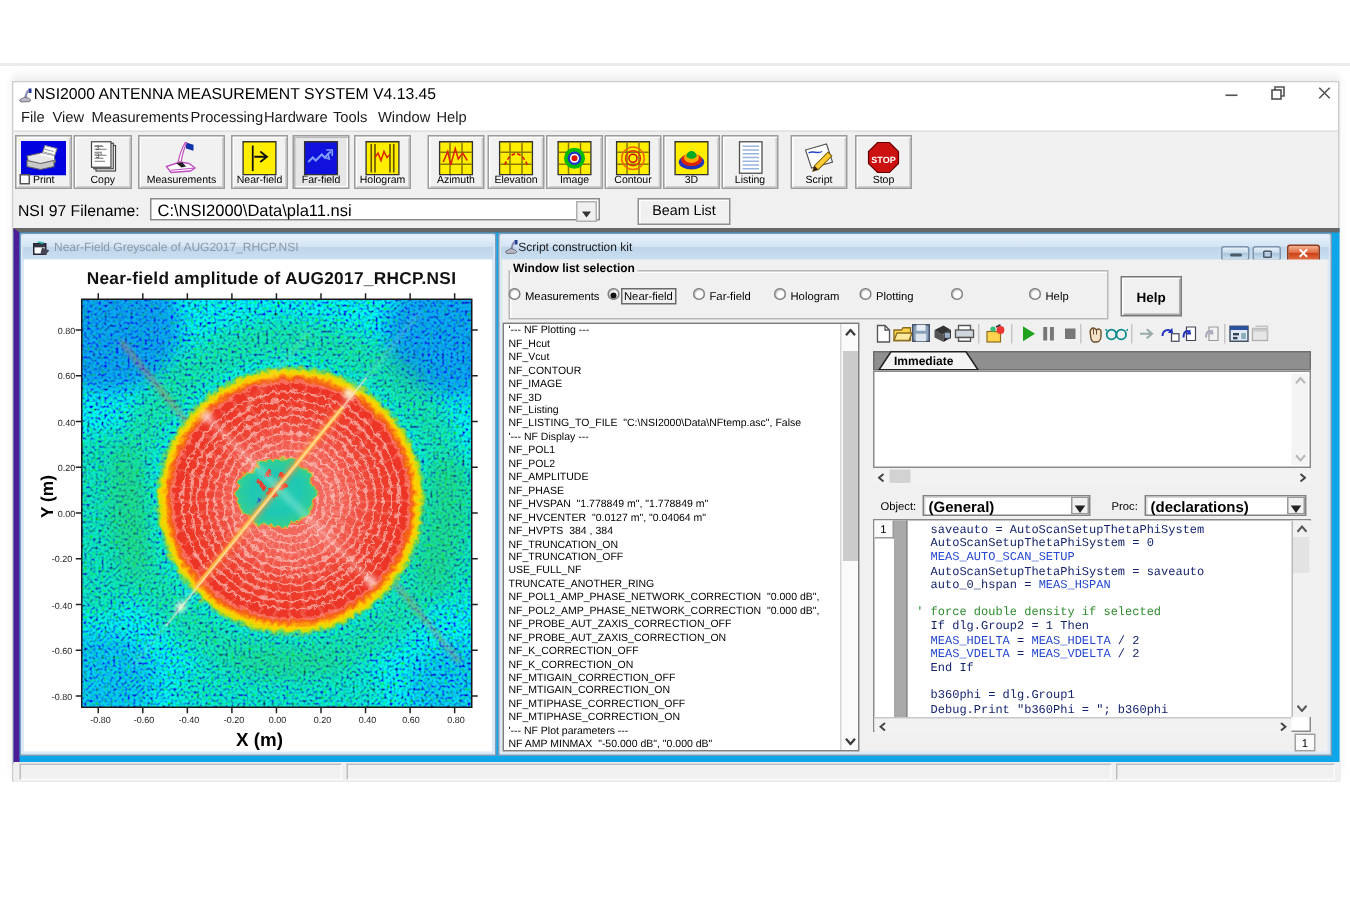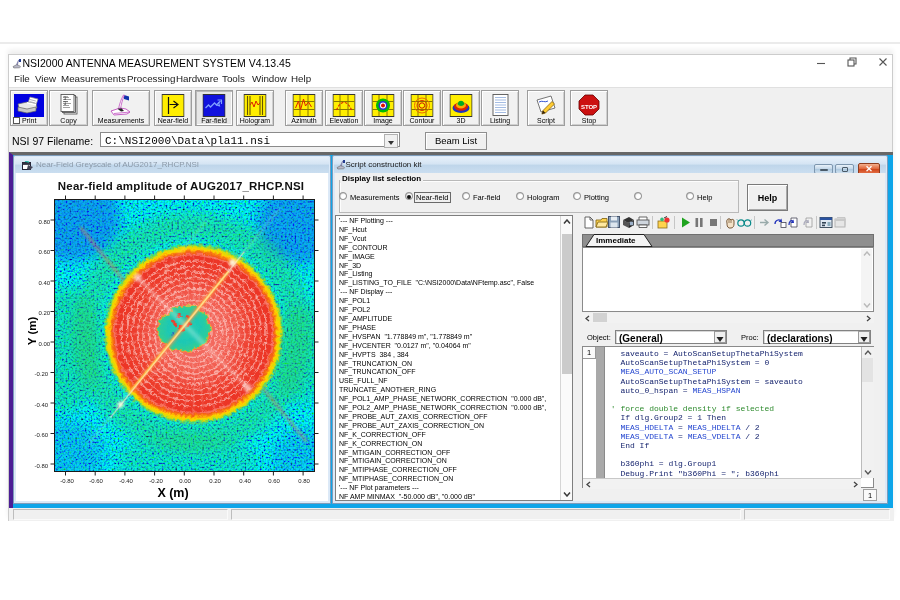--- a/index.html
+++ b/index.html
@@ -14,21 +14,21 @@
 #menubar span{position:absolute;top:4px;}
 
 #toolbar{position:absolute;left:0;top:32px;width:100%;height:43px;background:#f0f0f0;border-top:1px solid #e0e0e0;}
 .tbtn{position:absolute;top:2px;height:36px;background:#f1f1f1;border:1px solid #9d9d9d;
   box-shadow:inset 1px 1px 0 #ffffff,inset -1px -1px 0 #cfcfcf;}
 .tbtn.pressed{background:#e6e6e6;box-shadow:inset 1px 1px 0 #b9b9b9,inset -1px -1px 0 #fdfdfd;}
 .tlabel{position:absolute;left:0;bottom:1px;width:100%;text-align:center;font-size:7px;color:#000;white-space:nowrap;}
 .ticon{position:absolute;top:3px;left:50%;transform:translateX(-50%);}
 
 #filebar{position:absolute;left:0;top:75px;width:100%;height:23px;background:#f0f0f0;}
-#combo{position:absolute;left:91px;top:2px;width:300px;height:15px;background:#fff;border:1px solid #8a8a8a;font-family:Liberation Mono, monospace;}
+#combo{position:absolute;left:91px;top:2px;width:300px;height:15px;background:#fff;border:1px solid #8a8a8a;}
 #combo .txt{position:absolute;left:4px;top:2px;font-size:11px;color:#000;}
 #combo .drop{position:absolute;right:1px;top:1px;width:14px;height:14px;background:#f0f0f0;border:1px solid #b0b0b0;}
 #beamlist{position:absolute;left:416px;top:2px;width:62px;height:18px;background:#f0f0f0;border:1px solid #8f8f8f;
   box-shadow:inset 1px 1px 0 #fff;font-size:9.5px;text-align:center;line-height:16px;color:#000;}
 
 #mdi{position:absolute;left:0px;top:97px;width:884px;height:357px;background:#0ea5e9;
   border-top:3px solid #676767;border-left:4px solid #4c1d95;overflow:hidden;}
 
 .child{position:absolute;background:#dce9f7;border:1px solid #7d9cbb;border-radius:2px 2px 0 0;}
 .ctitle{position:absolute;left:1px;top:1px;right:1px;height:16px;border-radius:2px 2px 0 0;
@@ -425,21 +425,21 @@
       <div class="abs" style="left:481px;top:8px;width:19px;height:10px;border-radius:2px;border:1px solid #7d96ae;background:linear-gradient(#e8f1f9,#c2d6e8 50%,#aac7de 50%,#cfe0ef);">
           <div style="position:absolute;left:5px;top:3.5px;width:8px;height:2.5px;background:#4a5a68;border-radius:1px;"></div>
         </div>
       <div class="abs" style="left:502px;top:8px;width:19px;height:10px;border-radius:2px;border:1px solid #7d96ae;background:linear-gradient(#e8f1f9,#c2d6e8 50%,#aac7de 50%,#cfe0ef);">
           <div style="position:absolute;left:6px;top:2px;width:6px;height:5px;border:1.4px solid #4a5a68;border-radius:1px;"></div>
         </div>
       <div class="abs" style="left:525px;top:7px;width:22px;height:12px;border-radius:2px;border:1px solid #8e3c1e;background:linear-gradient(#f4b08e,#e06a40 45%,#cc4318 50%,#e8764c);color:#fff;font-weight:bold;font-size:9px;text-align:center;line-height:11px;">✕</div>
       <div class="cclient" style="background:#f0f0f0;">
 
         <div class="abs" style="left:4px;top:7px;right:146px;height:33px;border:1px solid #b9b9b9;box-shadow:1px 1px 0 #fdfdfd inset;"></div>
-        <div class="abs" style="left:5px;top:1px;background:#f0f0f0;padding:0 2px;font-size:8px;font-weight:bold;">Display list selection</div>
+        <div class="abs" style="left:5px;top:1px;background:#f0f0f0;padding:0 2px;font-size:8px;font-weight:bold;">Window list selection</div>
         <div class="radio" style="left:4px;top:19px;"></div>
           <div class="rlab" style="left:15px;top:20px;">Measurements</div>
         <div class="radio" style="left:70px;top:19px;"></div>
           <div class="abs" style="left:72px;top:21.5px;width:4px;height:4px;border-radius:50%;background:#111;"></div>
         <div class="rlab" style="left:80px;top:20px;outline:1px solid #6a6a6a;padding:0 1px;">Near-field</div>
         <div class="radio" style="left:127px;top:19px;"></div>
           <div class="rlab" style="left:138px;top:20px;">Far-field</div>
         <div class="radio" style="left:181px;top:19px;"></div>
           <div class="rlab" style="left:192px;top:20px;">Hologram</div>
         <div class="radio" style="left:238px;top:19px;"></div>

